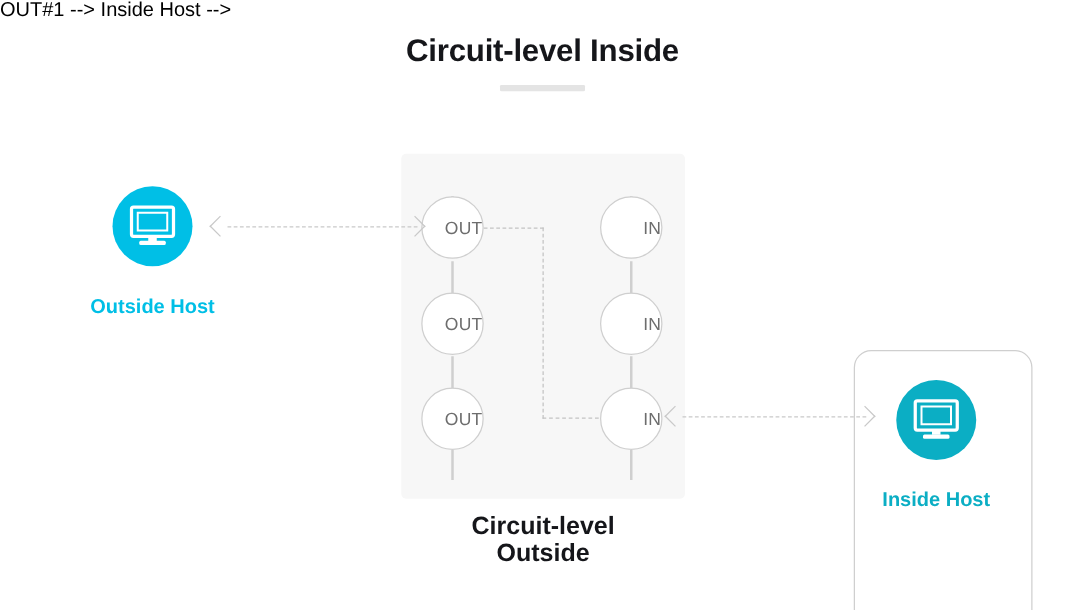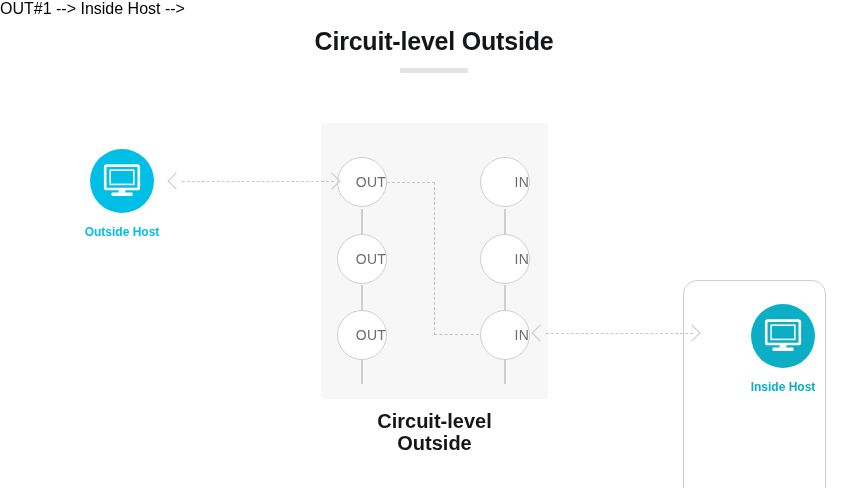--- a/index.html
+++ b/index.html
@@ -115,29 +115,29 @@
   }
   .host-disc {
     width: 64px;
     height: 64px;
     border-radius: 50%;
     display: flex;
     align-items: center;
     justify-content: center;
   }
   .host-label {
-    margin-top: 12px;
+    margin-top: 24px;
     text-align: center;
-    font-size: 12px;
+    font-size: 16px;
     font-weight: bold;
     white-space: nowrap;
   }
   .host-outside { left: 90px; top: 149px; }
   .host-outside .host-label { margin-left: -33px; width: 130px; }
-  .host-inside { left: 751px; top: 304px; }
+  .host-inside { left: 717px; top: 304px; }
   .host-inside .host-label { margin-left: -31px; width: 126px; }
 
   
   .arrow-line {
     position: absolute;
     height: 0;
     border-top: 1.6px dashed #c9c9c9;
   }
   .arrowhead {
     position: absolute;
@@ -161,21 +161,21 @@
     color: #15161a;
     line-height: 22px;
   }
 </style>
 </head>
 <body>
 
 <div id="canvas">
 
   
-  <div class="title">Circuit-level Outside</div>
+  <div class="title">Circuit-level Inside</div>
   <div class="title-divider"></div>
 
   
   <div class="gateway-panel">
 
     <div class="loop-path"></div>
 
     <div class="loop-mask" style="left:19px;  top:7px;"></div>
     <div class="loop-mask" style="left:162px; top:7px;"></div>
     <div class="loop-mask" style="left:19px;  top:185px;"></div>

